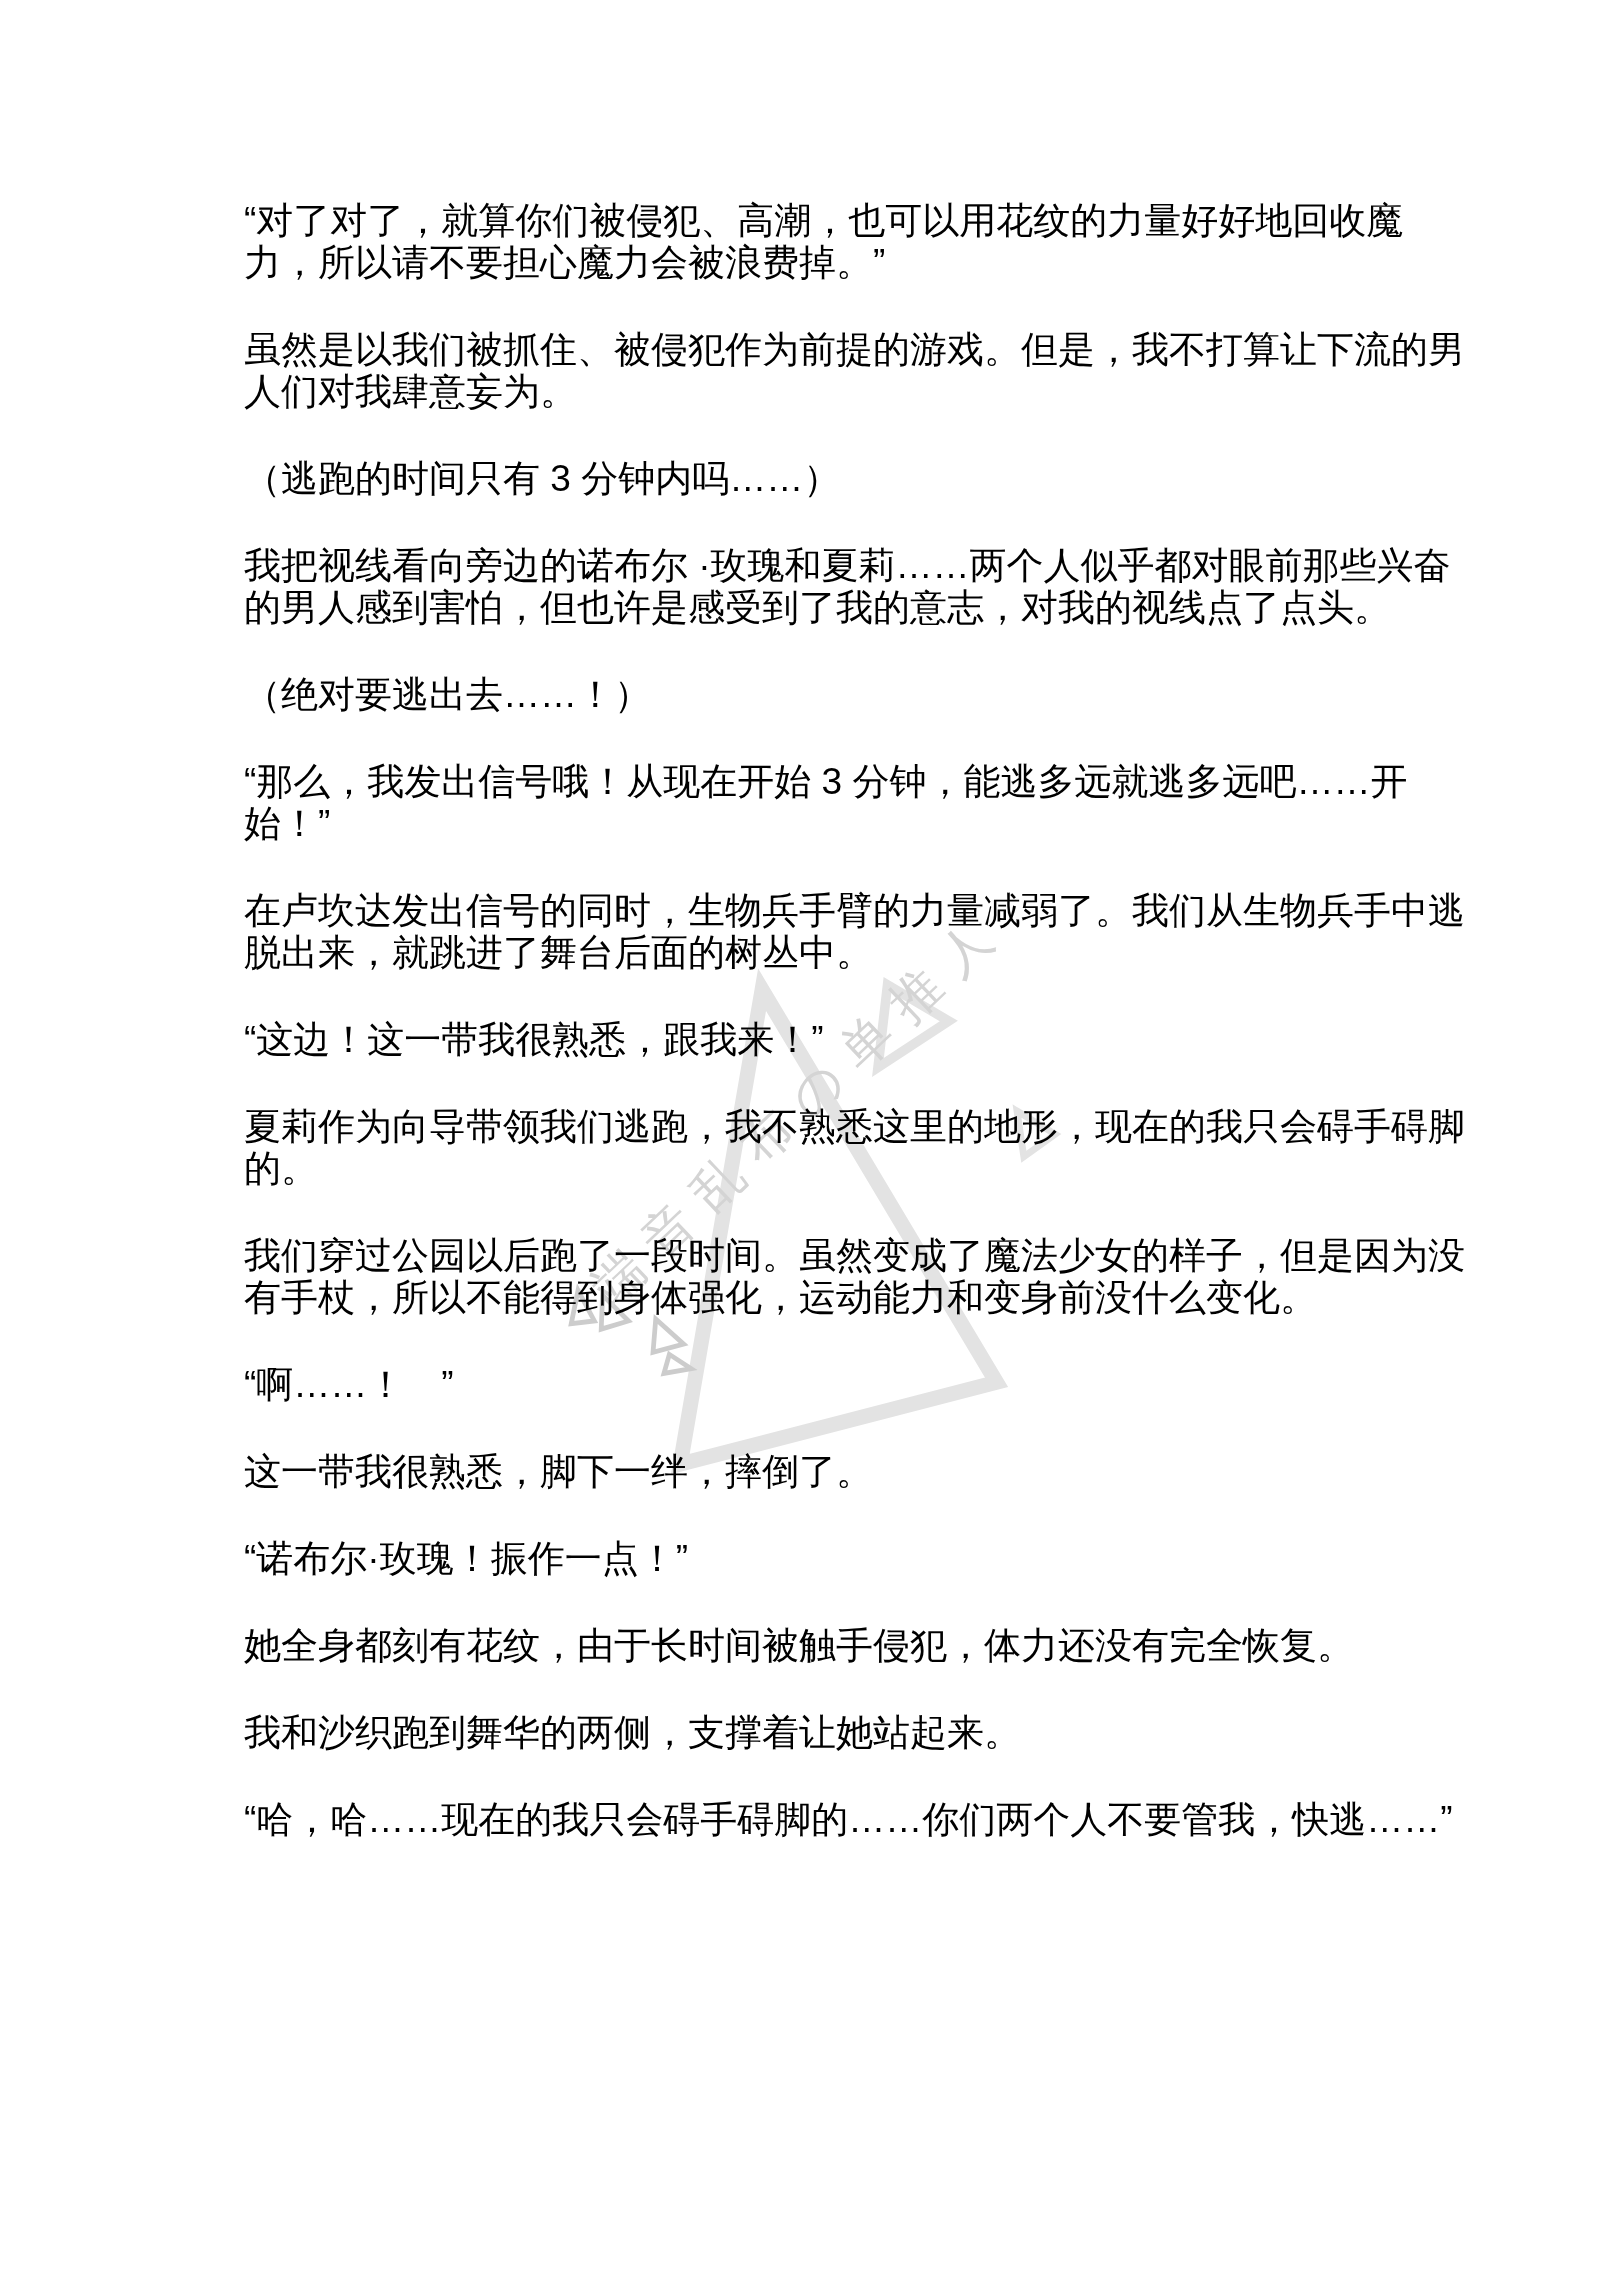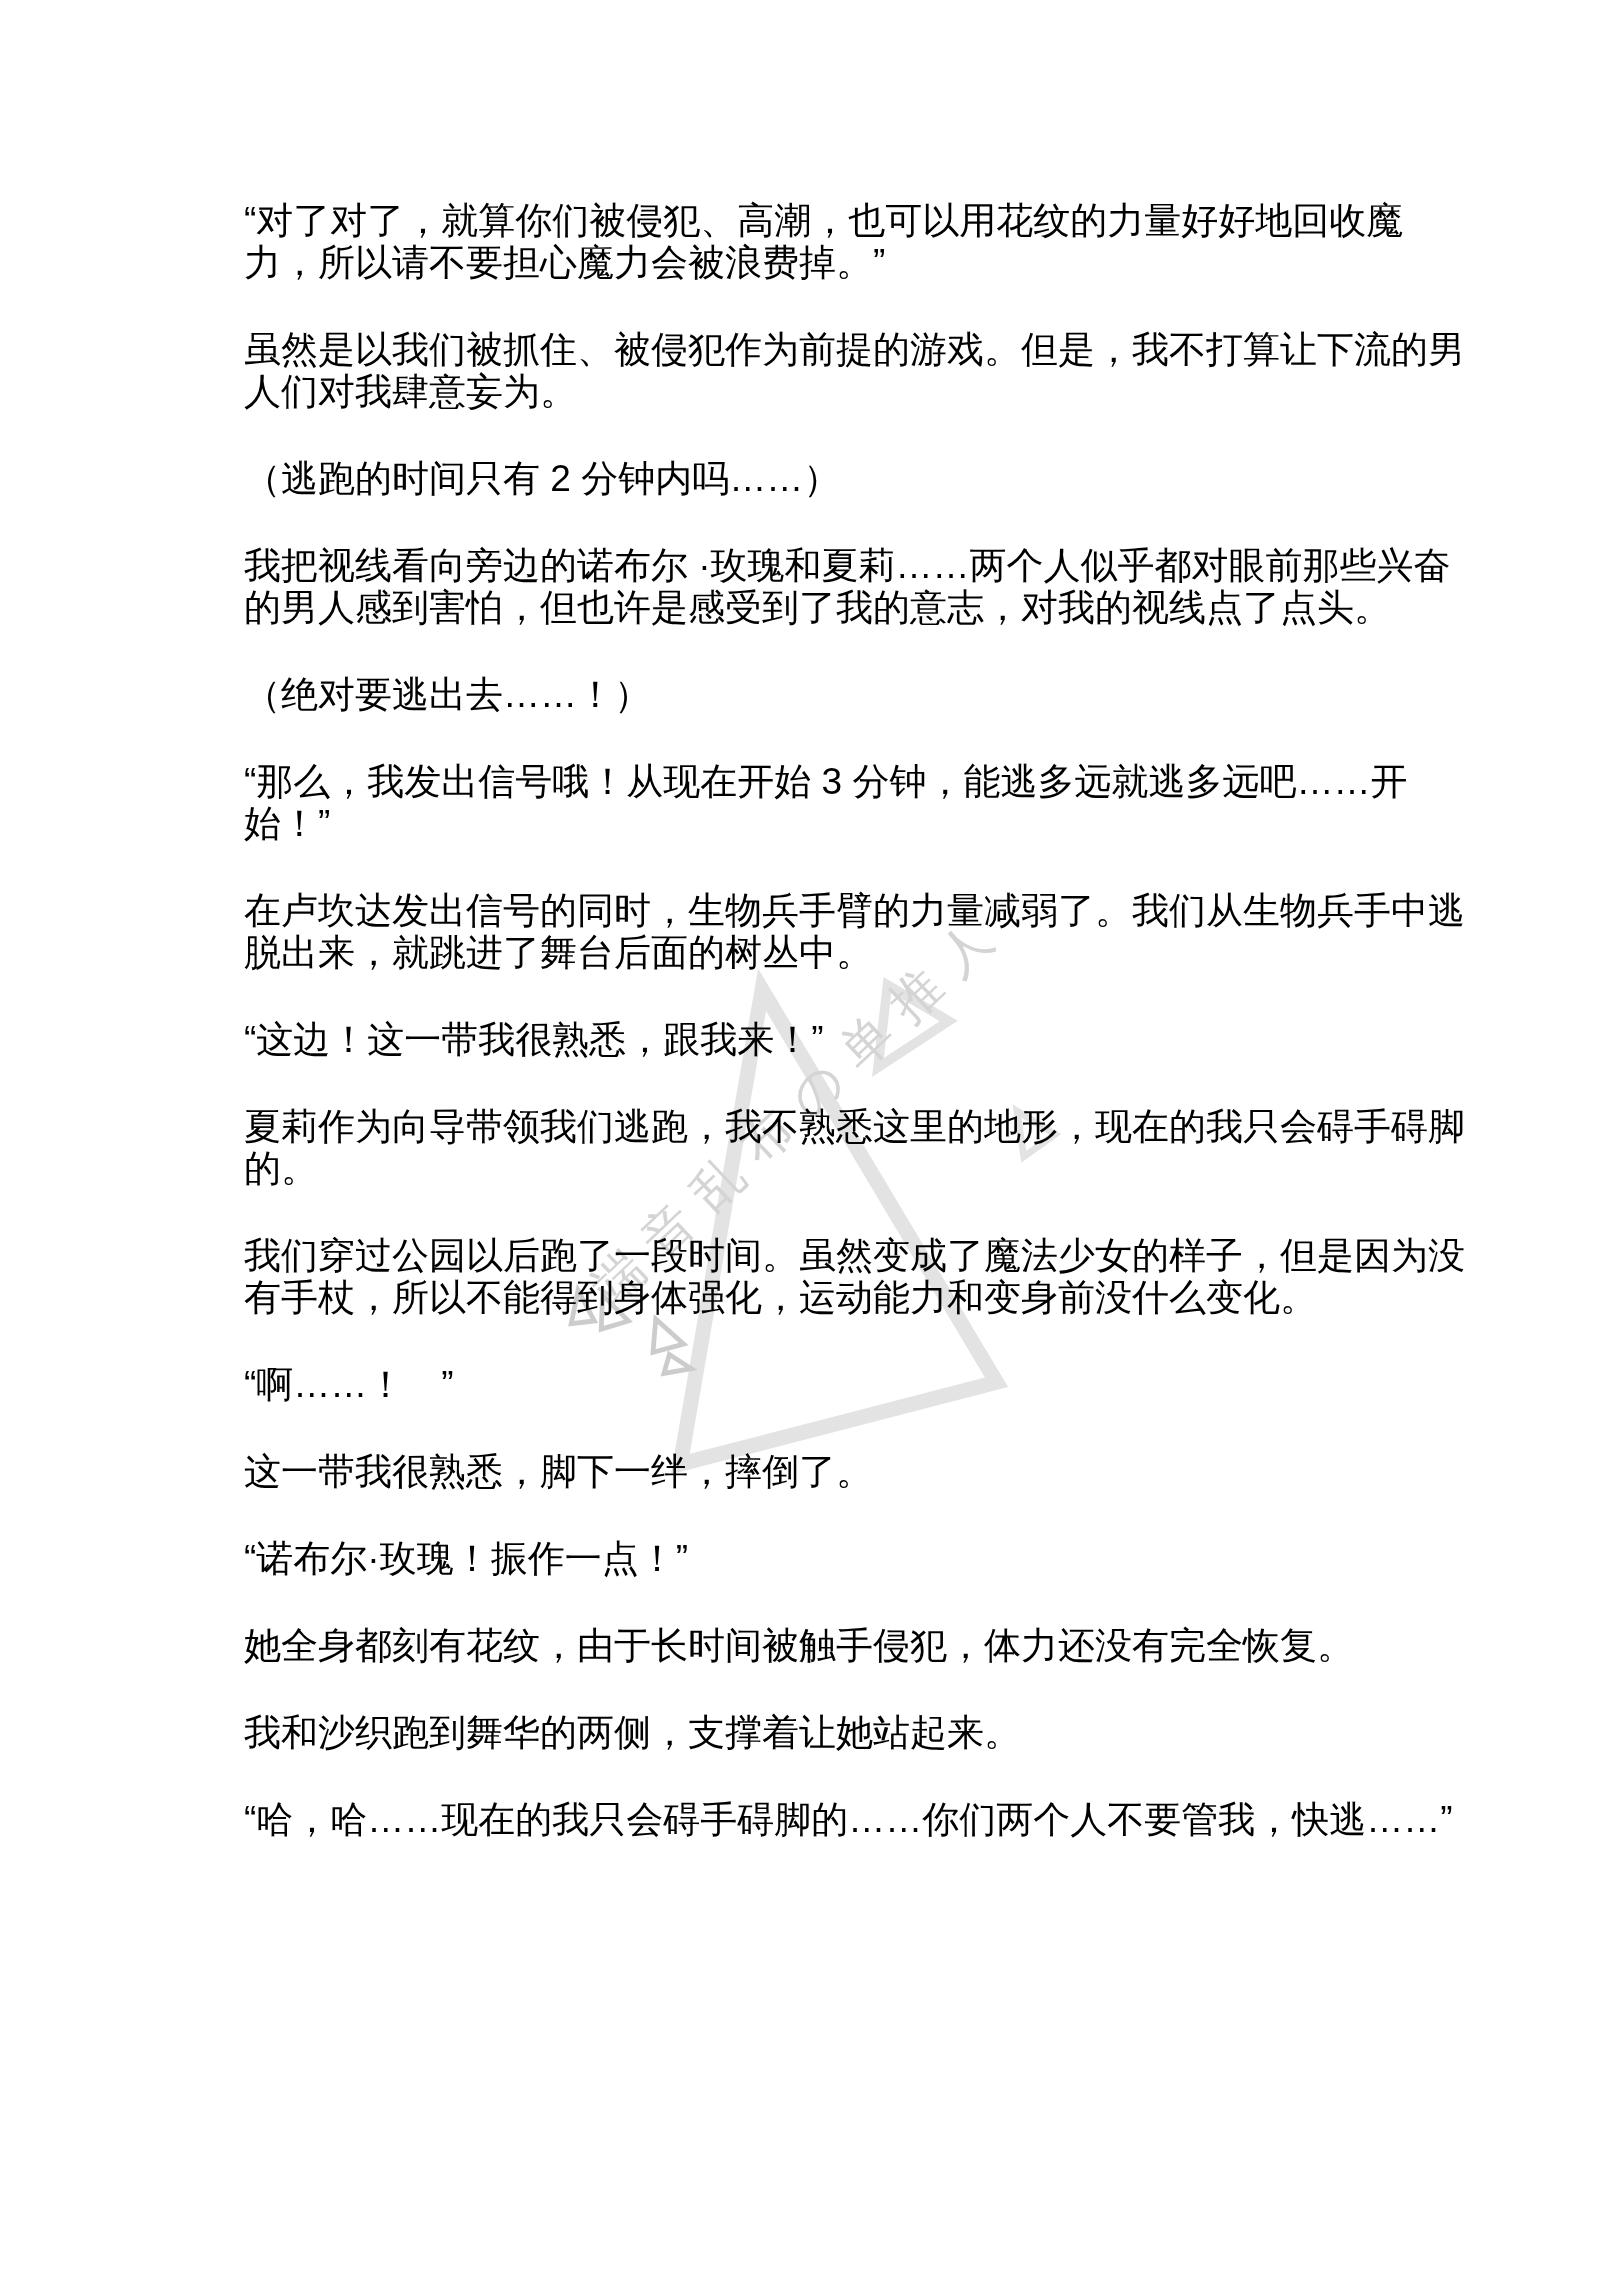--- a/index.html
+++ b/index.html
@@ -65,21 +65,21 @@
     <polygon points="884,1900 922,1938 882,1950" fill="none" stroke-width="7" stroke="#cccccc"></polygon>
     <polygon points="962,1935 1003,1972 958,1984" fill="none" stroke-width="7" stroke="#cccccc"></polygon>
     <polygon points="982,1987 1014,2008 974,2015" fill="none" stroke-width="7" stroke="#cccccc"></polygon>
 
     <text transform="translate(1175,1628) rotate(-43.5)" text-anchor="middle" dominant-baseline="middle" fill="#d4d4d4">端音乱布の单推人</text>
   </svg>
 
   <div class="content">
       <p>“对了对了，就算你们被侵犯、高潮，也可以用花纹的力量好好地回收魔力，所以请不要担心魔力会被浪费掉。”</p>
       <p>虽然是以我们被抓住、被侵犯作为前提的游戏。但是，我不打算让下流的男人们对我肆意妄为。</p>
-      <p>（逃跑的时间只有 2 分钟内吗……）</p>
+      <p>（逃跑的时间只有 3 分钟内吗……）</p>
       <p>我把视线看向旁边的诺布尔 ·玫瑰和夏莉……两个人似乎都对眼前那些兴奋的男人感到害怕，但也许是感受到了我的意志，对我的视线点了点头。</p>
       <p>（绝对要逃出去……！）</p>
       <p>“那么，我发出信号哦！从现在开始 3 分钟，能逃多远就逃多远吧……开始！”</p>
       <p>在卢坎达发出信号的同时，生物兵手臂的力量减弱了。我们从生物兵手中逃脱出来，就跳进了舞台后面的树丛中。</p>
       <p>“这边！这一带我很熟悉，跟我来！”</p>
       <p>夏莉作为向导带领我们逃跑，我不熟悉这里的地形，现在的我只会碍手碍脚的。</p>
       <p>我们穿过公园以后跑了一段时间。虽然变成了魔法少女的样子，但是因为没有手杖，所以不能得到身体强化，运动能力和变身前没什么变化。</p>
       <p>“啊……！　”</p>
       <p>这一带我很熟悉，脚下一绊，摔倒了。</p>
       <p>“诺布尔·玫瑰！振作一点！”</p>

